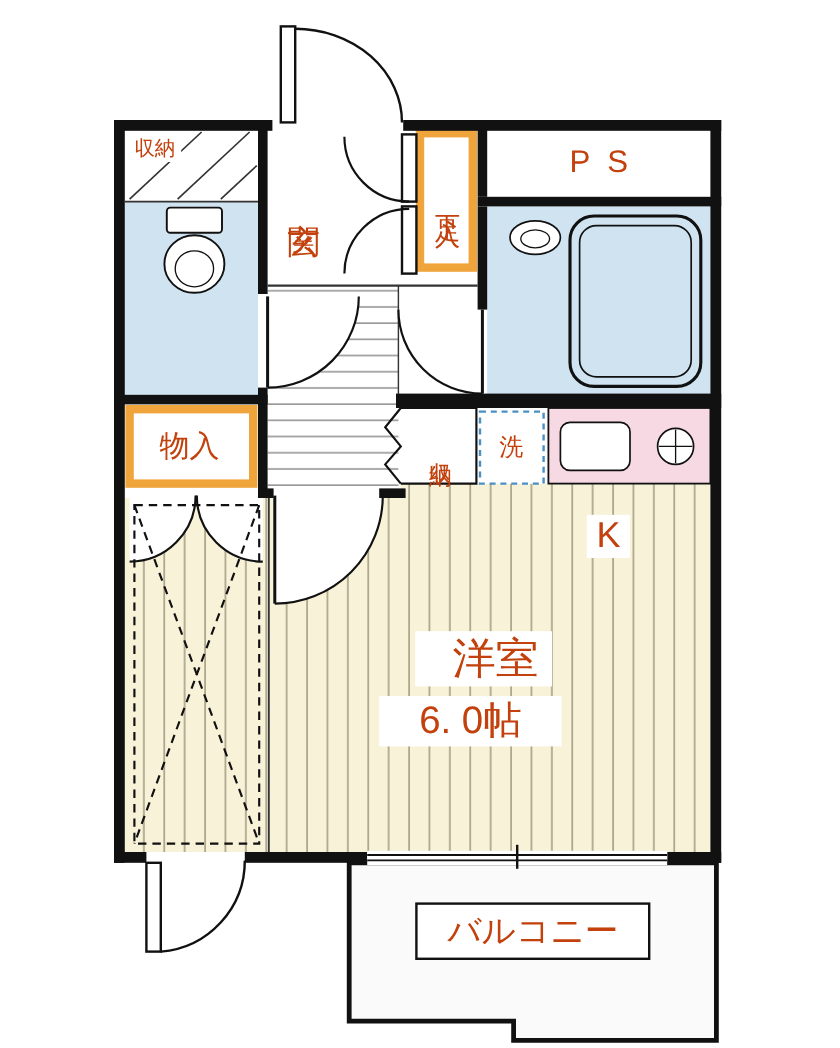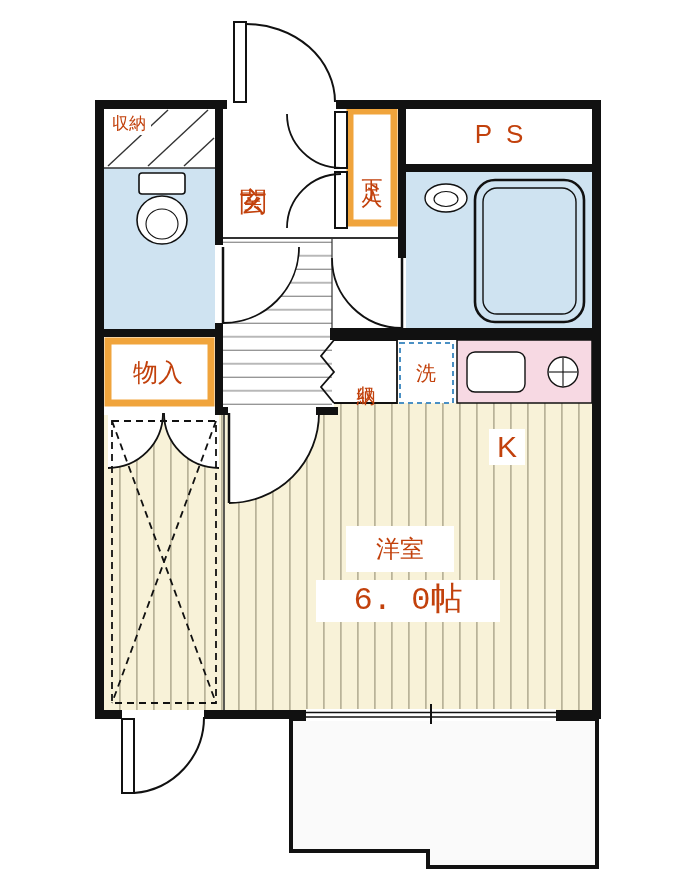--- a/index.html
+++ b/index.html
@@ -180,18 +180,19 @@
 
 
 <div class="label" style="left:110px;top:350px;width:96px;height:44px;font-size:25px;">物入</div>
 
 <div class="label vert" style="left:348px;top:342px;width:36px;height:60px;font-size:19px;letter-spacing:2px;">収納</div>
 
 <div class="label" style="left:406px;top:356px;width:40px;height:34px;font-size:20px;">洗</div>
 
 <div class="label bg" style="left:489px;top:429px;width:36px;height:36px;font-size:30px;">K</div>
 
-<div class="label bg" style="left:346px;top:526px;width:108px;height:46px;font-size:24px;">洋室</div>
+<div class="label bg" style="left:346px;top:526px;width:94px;height:46px;font-size:36px;padding-left:20px;">洋室</div>
 
-<div class="label bg" style="left:316px;top:580px;width:184px;height:42px;font-size:32px;font-family:Liberation Mono, monospace;">6. 0帖</div>
+<div class="label bg" style="left:316px;top:580px;width:152px;height:42px;font-size:32px;">6. 0帖</div>
 
+<div class="label boxed" style="left:346px;top:752px;width:192px;height:44px;font-size:28px;">バルコニー</div>
 
 </div>
 
 </body></html>

